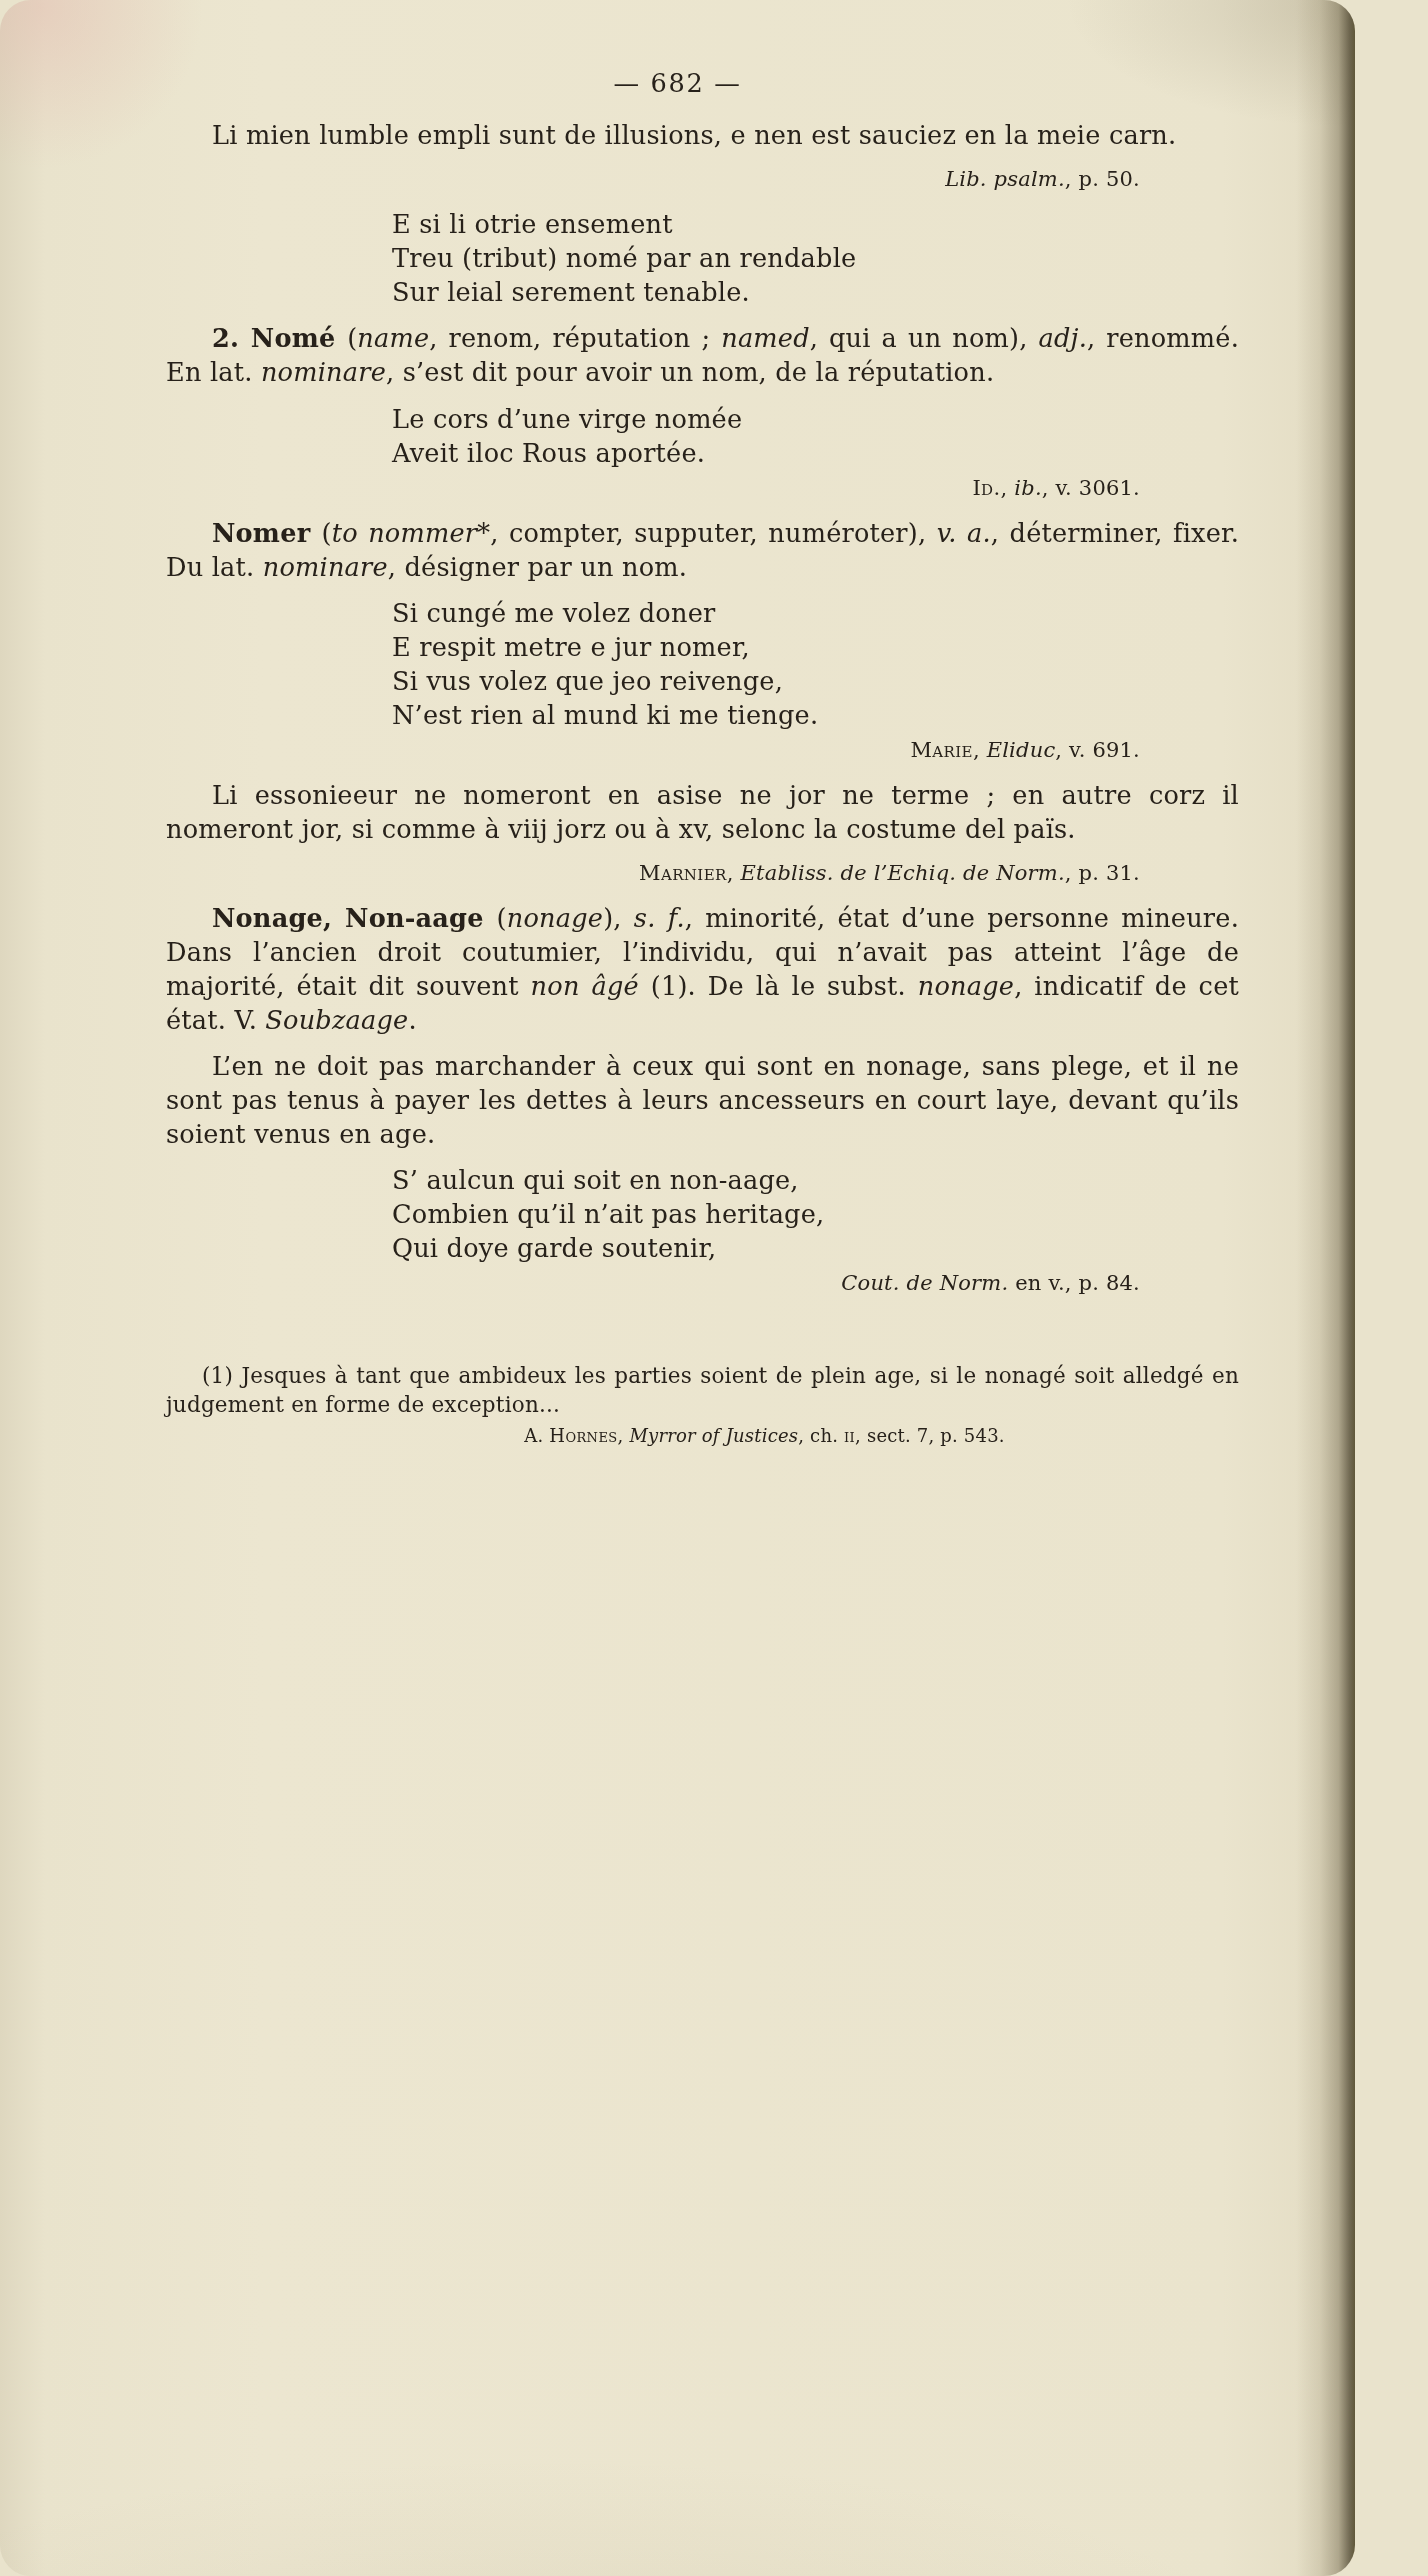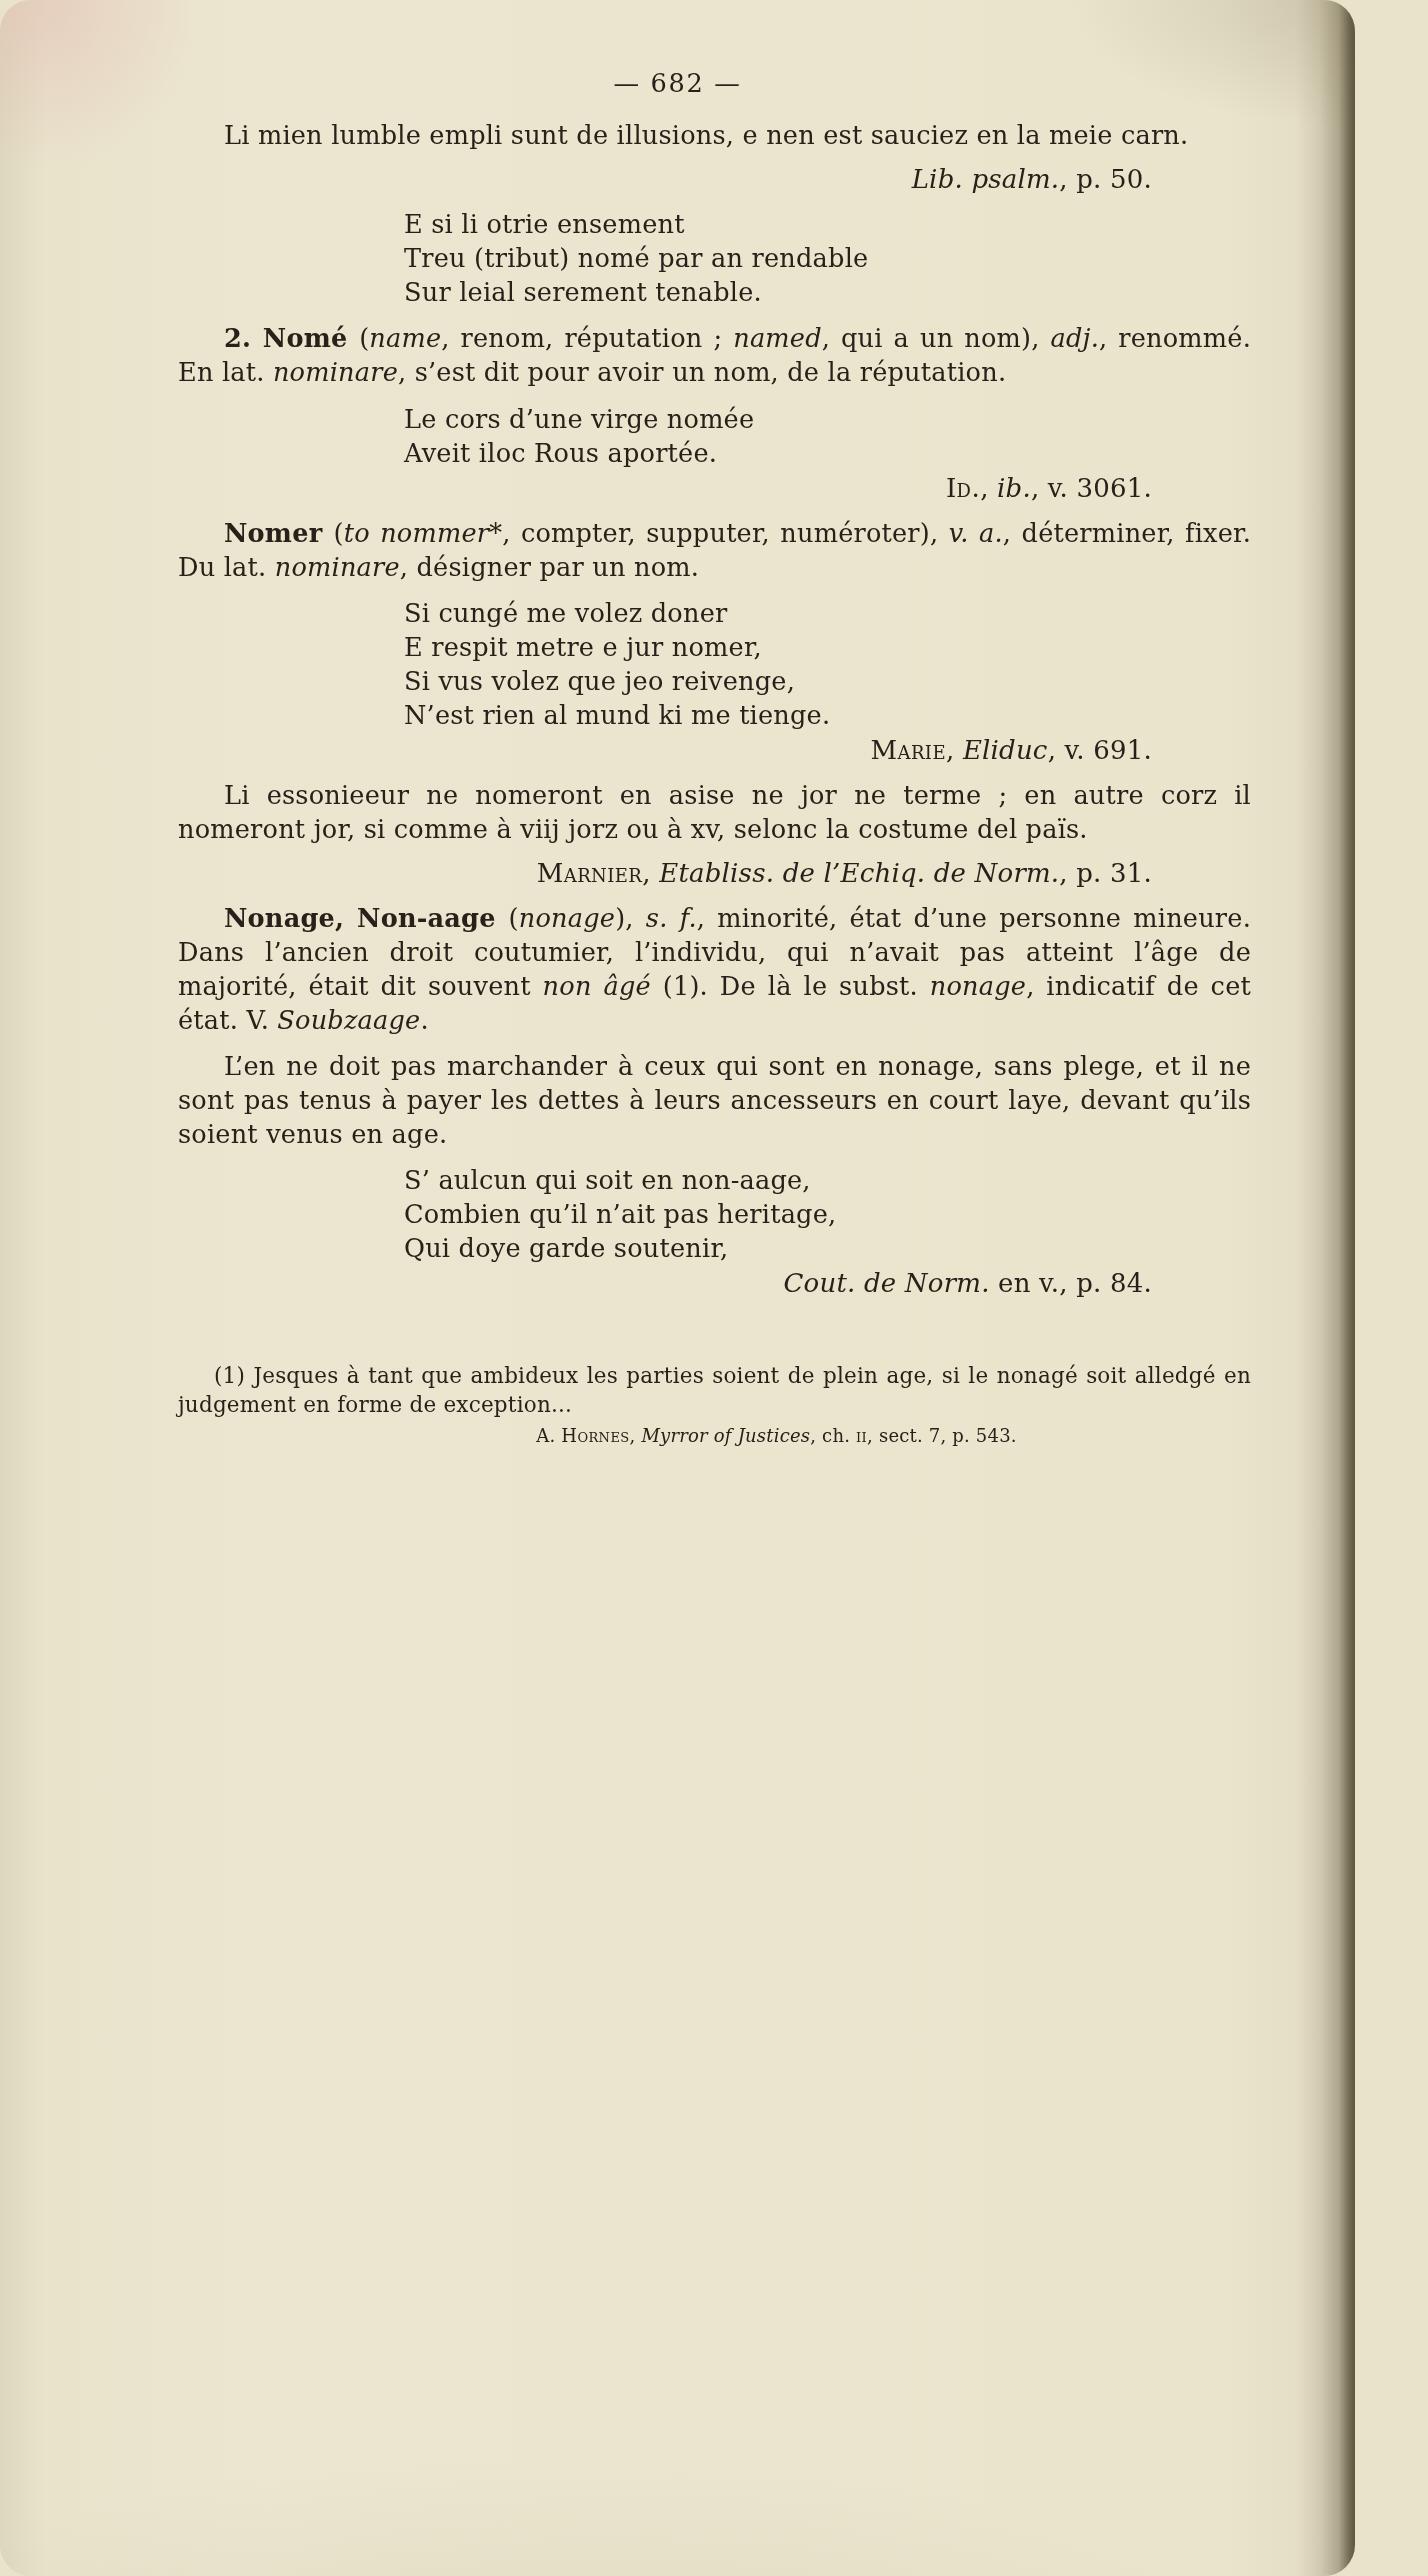--- a/index.html
+++ b/index.html
@@ -18,28 +18,28 @@
       radial-gradient(ellipse 1073px 314px at 40% 104%, rgba(150,138,100,0.12), rgba(150,138,100,0) 70%),
       linear-gradient(90deg, #ded7bf 0px, #e9e3cc 45px, #ece6d0 264px, #eae4cd 1222px, #e2dbc2 1354px, #d2caab 1401px, #ab9f7d 1419px, #8d8464 1429px);
     border-radius: 31px;
   }
   .page-number {
     position: absolute; top: 68px; left: 0; width: 100%;
     text-align: center; font-size: 25.6px; letter-spacing: 1.7px;
     color: var(--ink, #27211a);
   }
   .content {
-    position: absolute; left: 178px; top: 106px; width: 1073px;
+    position: absolute; left: 166px; top: 106px; width: 1073px;
     font-size: 25.6px; line-height: 34px; letter-spacing: 0.2px;
   }
   .blk.para { text-align: justify; text-indent: 46px; margin: 12.4px 0; }
   .blk.verse { margin: 0 0 0 226px; text-align: left; }
   .blk.cite {
     text-align: right; margin: 4.1px 99px 14px 0;
-    font-size: 26px; line-height: 28px;
+    font-size: 21px; line-height: 28px;
   }
   .blk.fn {
     margin-top: 64px; text-align: justify; text-indent: 36px;
     font-size: 21.5px; line-height: 29px;
   }
   .blk.fn-cite {
     text-align: center; padding-left: 124px; margin-top: 1.7px;
     font-size: 18px; line-height: 29px;
   }
   .i  { font-style: italic; }

